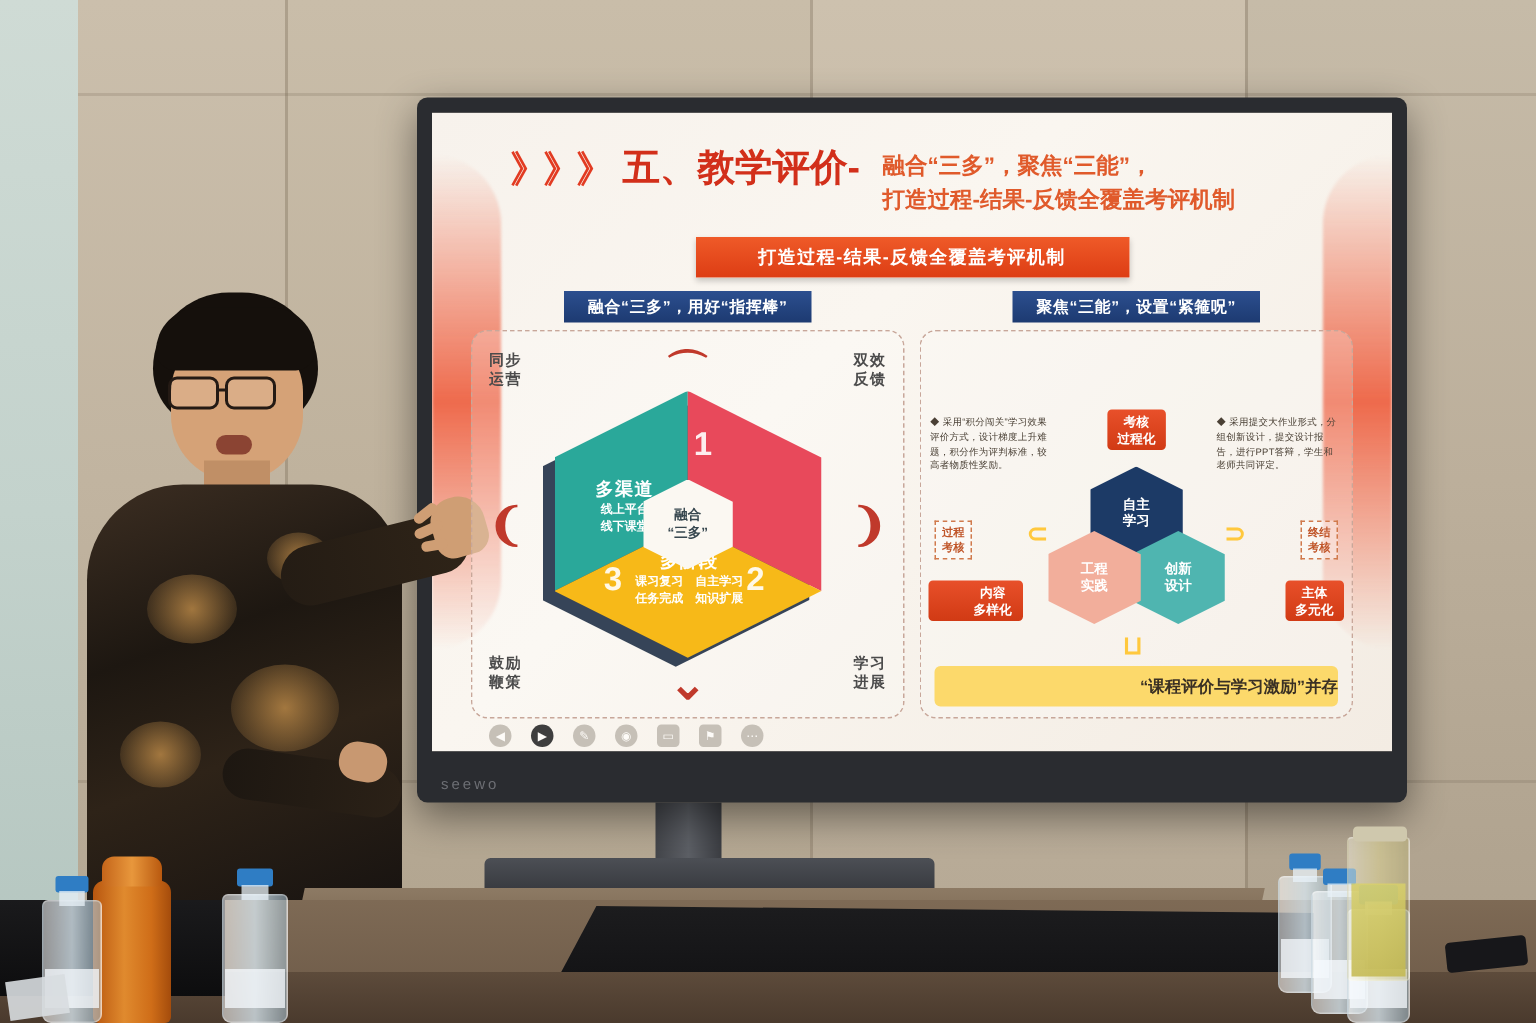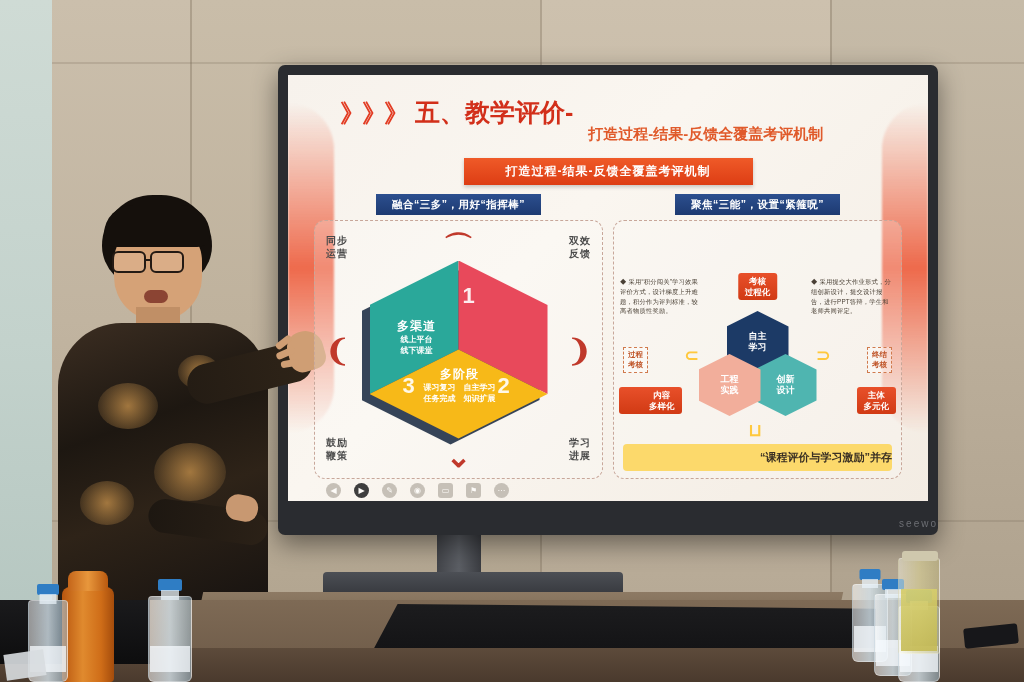--- a/index.html
+++ b/index.html
@@ -38,21 +38,21 @@
   
   .tv-frame {
     position: absolute; left: 278px; top: 65px; width: 660px; height: 470px;
     background: #2a2c30; border-radius: 7px;
     box-shadow: 0 9px 26px rgba(0,0,0,.45);
     padding: 10px 10px 34px 10px;
   }
   .tv-inner { position: relative; width: 100%; height: 100%;
     background: #111; overflow: hidden; }
   .tv-brand {
-    position: absolute; left: 16px; right: 0; bottom: 6px; text-align: right;
+    position: absolute; left: 16px; right: 0; bottom: 6px; text-align: left;
     color: #6d6f74; font-size: 10px; letter-spacing: 2px;
   }
   .tv-stand-neck {
     position: absolute; left: 437px; top: 535px; width: 44px; height: 38px;
     background: linear-gradient(90deg,#43454a,#5c5f65,#3b3d42);
   }
   .tv-stand-base {
     position: absolute; left: 323px; top: 572px; width: 300px; height: 26px;
     background: linear-gradient(180deg,#4c4f55,#34363b);
     border-radius: 4px;
@@ -406,21 +406,21 @@
     <div class="tv-inner">
 
       <div class="slide">
         <div class="slide-deco-l"></div>
         <div class="slide-deco-r"></div>
 
         <div class="slide-title-row">
           <span class="chev">》》》</span>
           <span class="title-main">五、教学评价-</span>
           <span class="title-sub">
-            <br>
+            <span>融合“三多”，聚焦“三能”，</span><br>
             <span>打造过程-结果-反馈全覆盖考评机制</span>
           </span>
         </div>
 
         <div class="banner-wrap">
           <div class="banner">打造过程-结果-反馈全覆盖考评机制</div>
         </div>
 
         <div class="cols">
 
@@ -465,20 +465,24 @@
                     <div class="wt-title">多渠道</div>
                     <div class="wt-sub">线上平台</div>
                     <div class="wt-sub">线下课堂</div>
                   </div>
                   <div class="wedge-txt w-bot">
                     <div class="wt-title">多阶段</div>
                     <div class="wt-sub">课习复习　自主学习</div>
                     <div class="wt-sub">任务完成　知识扩展</div>
                   </div>
 
+                  <div class="hex-center">
+                    <div>融合</div>
+                    <div>“三多”</div>
+                  </div>
                 </div>
               </div>
             </div>
           </div>
 
           <div class="col">
             <div class="col-head">聚焦“三能”，设置“紧箍呪”</div>
             <div class="panel">
               <div class="rp">
 

